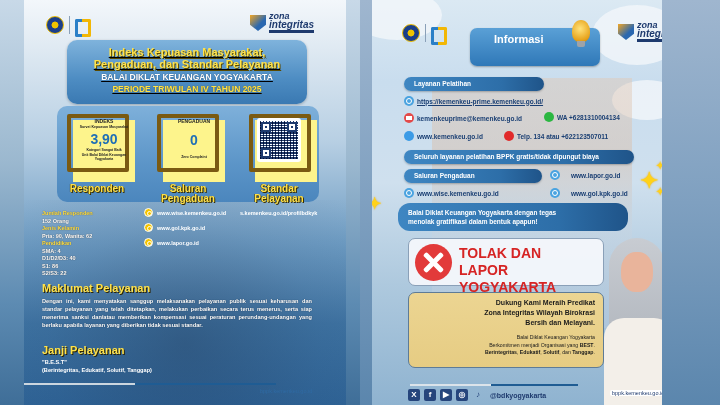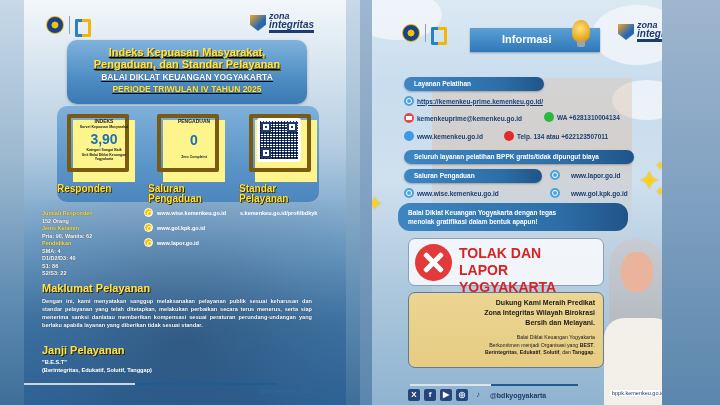--- a/index.html
+++ b/index.html
@@ -90,21 +90,21 @@
       linear-gradient(90deg, #1e3a6e 25%, transparent 25%, transparent 50%, #1e3a6e 50%, #1e3a6e 75%, transparent 75%),
       linear-gradient(0deg, #1e3a6e 25%, transparent 25%, transparent 50%, #1e3a6e 50%, #1e3a6e 75%, transparent 75%);
     background-size: 6px 6px, 5px 5px;
     background-color: #ffffff;
     background-blend-mode: multiply;
     border: 3px solid #fff;
   }
   .qr-corner { position: absolute; width: 10px; height: 10px; border: 2px solid #1e3a6e; background: #fff; }
   .qr-corner::after { content: ""; position: absolute; left: 2px; top: 2px; width: 2px; height: 2px; background: #1e3a6e; }
   .card-label {
-    position: absolute; width: 80px; text-align: left; font-weight: bold; color: #ffe24a;
+    position: absolute; width: 80px; text-align: center; font-weight: bold; color: #ffe24a;
     font-size: 10px; line-height: 10px; text-shadow: 1px 1px 0 #3a2e00, -0.5px -0.5px 0 #3a2e00;
   }
 
   .resp-info { position: absolute; left: 42px; top: 210px; font-size: 5.5px; line-height: 7.5px; font-weight: bold; }
   .resp-info .k { color: #ffe24a; text-shadow: 0 0 1px #333; }
   .resp-info .v { color: #ffffff; text-shadow: 0 0 1px #333; }
 
   .links-left { position: absolute; left: 144px; top: 208px; }
   .link-row { display: flex; align-items: center; gap: 4px; margin-bottom: 6px; }
   .link-icon {
@@ -142,23 +142,23 @@
     background: linear-gradient(180deg, #dbe9f3 0%, #c9ddee 20%, #cfe0ee 45%, #aec9de 70%, #8fb3d0 100%);
     overflow: hidden;
   }
   .cloud { position: absolute; background: #f2f6fa; border-radius: 50%; opacity: 0.8; }
   .building {
     position: absolute; left: 60px; top: 78px; width: 200px; height: 250px;
     background: linear-gradient(180deg, #e2c8b3 0%, #d9bca6 30%, #c8d4e0 60%, #b9cade 100%);
     opacity: 0.45;
   }
   .info-pill {
-    position: absolute; left: 108px; top: 28px; width: 130px; height: 24px;
+    position: absolute; left: 108px; top: 28px; width: 130px; height: 38px;
     background: linear-gradient(180deg, #5aa0d6 0%, #2f78b8 100%);
-    border-radius: 0; color: #fff; font-weight: bold; font-size: 11px; line-height: 22px; padding-left: 32px;
+    border-radius: 7px; color: #fff; font-weight: bold; font-size: 11px; line-height: 22px; padding-left: 24px;
     box-shadow: 0 1px 2px rgba(0,0,0,0.3);
   }
   .bulb {
     position: absolute; left: 210px; top: 20px; width: 18px; height: 22px;
     background: radial-gradient(circle at 45% 40%, #ffe27a 0%, #e7a21a 70%, #b8760a 100%);
     border-radius: 50% 50% 40% 40%;
   }
   .bulb-base { position: absolute; left: 215px; top: 41px; width: 8px; height: 6px; background: #9ea3a8; border-radius: 0 0 2px 2px; }
   .section-pill {
     position: absolute; background: linear-gradient(90deg, #3e86c2 0%, #2d6ea8 70%, #1f5489 100%);

